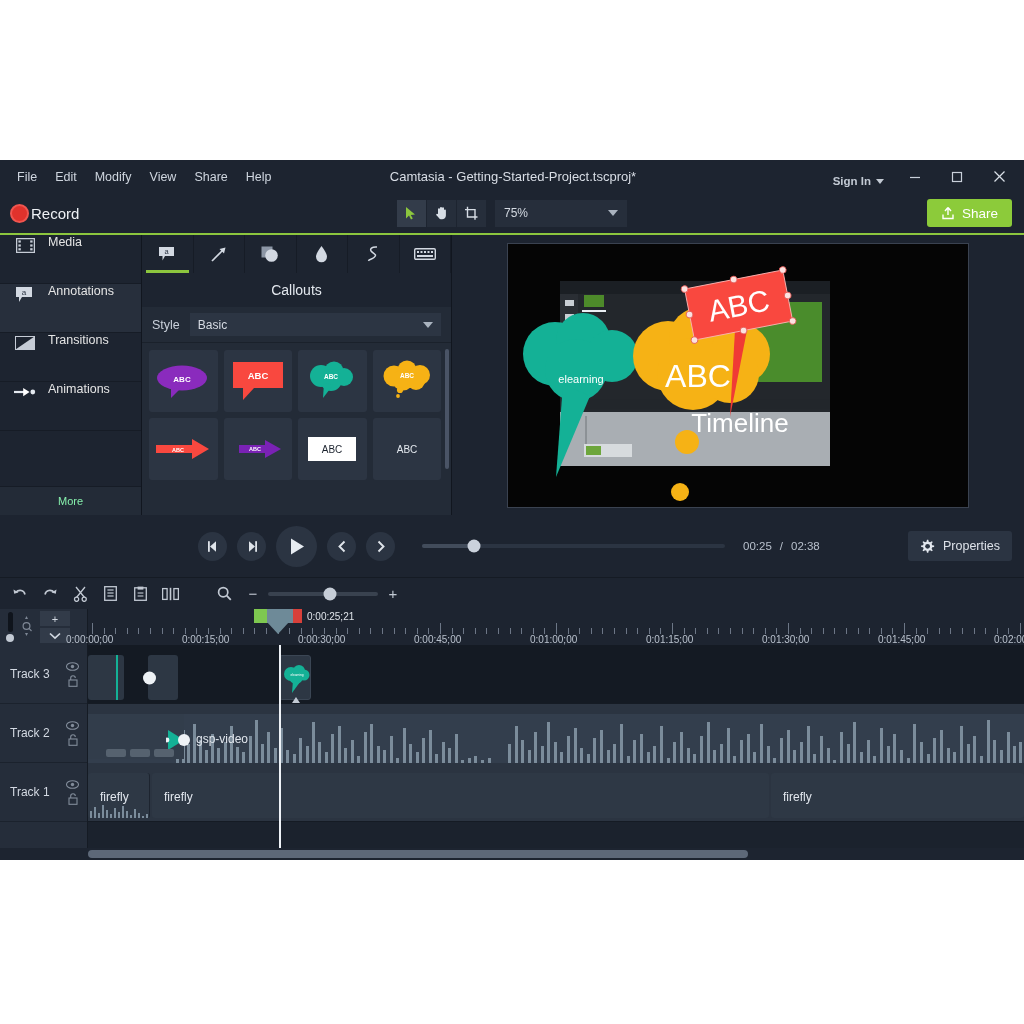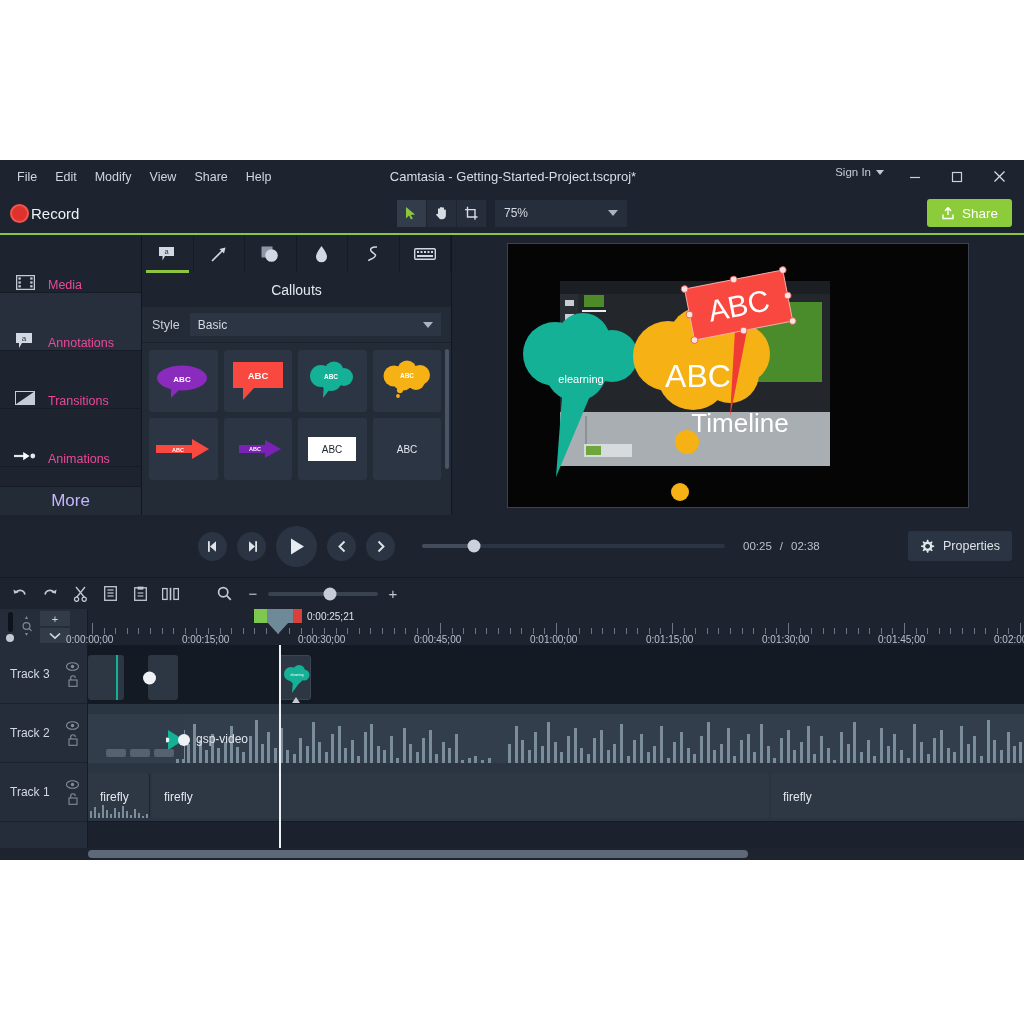--- a/index.html
+++ b/index.html
@@ -27,22 +27,22 @@
   .menu-items { display: flex; align-items: center; padding-left: 8px; }
   .menu-item {
     font-size: 12.5px; color: #cfd6df;
     padding: 5px 9px; cursor: default; white-space: nowrap;
   }
   .win-title {
     position: absolute; left: 2px; right: 0; text-align: center;
     font-size: 13px; color: #d9dee6; pointer-events: none;
   }
   .win-right {
-    margin-left: auto; display: flex; align-items: flex-start;
-    padding-right: 4px; gap: 0px;
+    margin-left: auto; display: flex; align-items: flex-end;
+    padding-right: 4px; gap: 0px; font-weight: bold;
   }
   .signin {
     font-size: 11.5px; color: #c3cad4; padding: 6px 10px;
     display: flex; align-items: center; gap: 5px;
   }
   .caret-dn {
     width: 0; height: 0; border-left: 4px solid transparent;
     border-right: 4px solid transparent; border-top: 5px solid #c3cad4;
   }
   .winbtn {
@@ -91,29 +91,29 @@
 
   
   .mid { display: flex; flex: 0 0 280px; height: 280px; }
 
   
   .rail {
     width: 142px; background: #1d2430; display: flex;
     flex-direction: column; border-right: 1px solid #11161f;
   }
   .rail-item {
-    height: 58px; display: flex; align-items: flex-end;
-    gap: 12px; padding-left: 14px; font-size: 12.5px; color: #ec4899;
+    height: 49px; display: flex; align-items: flex-start;
+    gap: 12px; padding-left: 14px; font-size: 12.5px; color: #e5e5e5;
     border-bottom: 1px solid #161c26;
   }
   .rail-item.active { background: #272f3c; }
   .rail-ic { width: 22px; height: 20px; display: flex; align-items: center; justify-content: center; }
   .rail-more {
     margin-top: auto; height: 29px; display: flex; align-items: center;
-    justify-content: center; font-size: 17px; color: #c4b5fd;
+    justify-content: center; font-size: 11px; color: #86efac;
     background: #232b37; border-top: 1px solid #161c26;
   }
 
   
   .libpanel {
     width: 310px; background: #232b37; display: flex; flex-direction: column;
     border-right: 1px solid #11161f;
   }
   .lib-tabs { height: 38px; display: flex; background: #1d2430; }
   .lib-tab {

